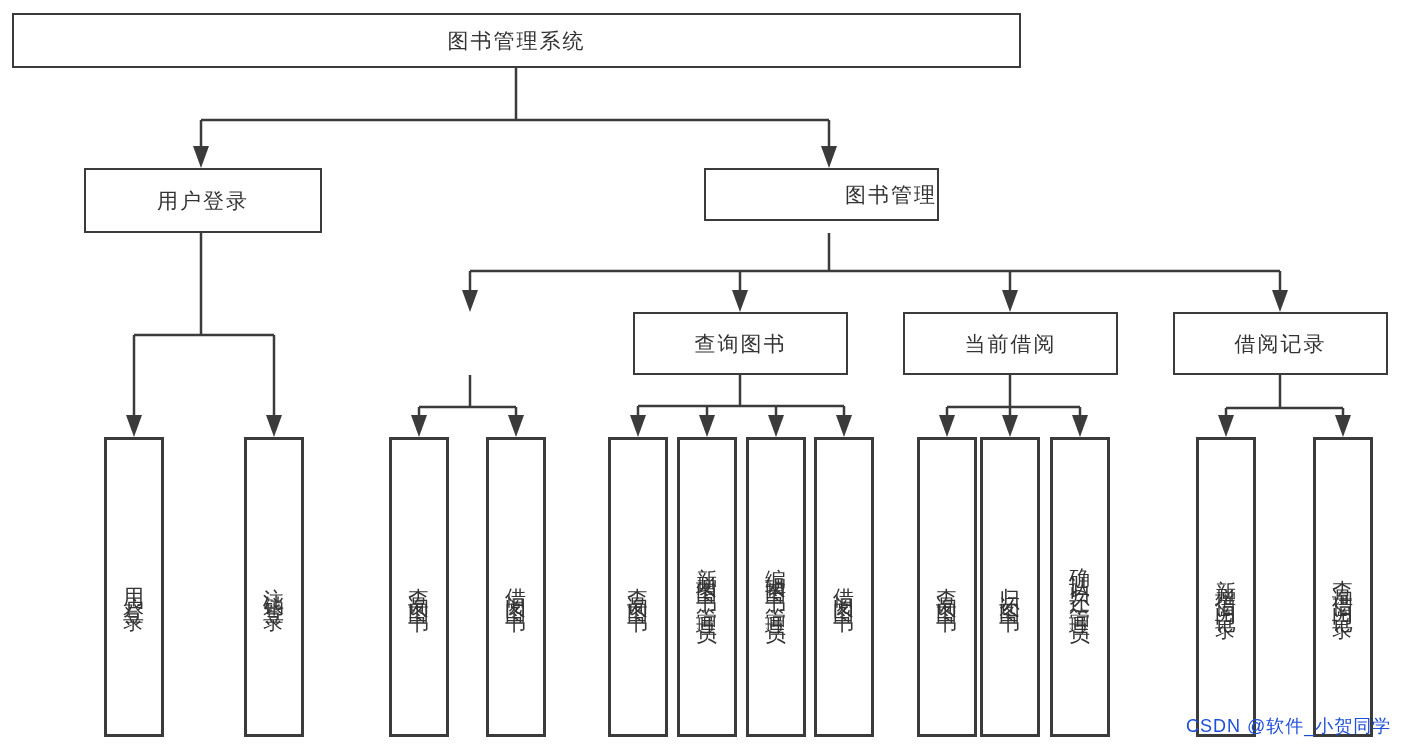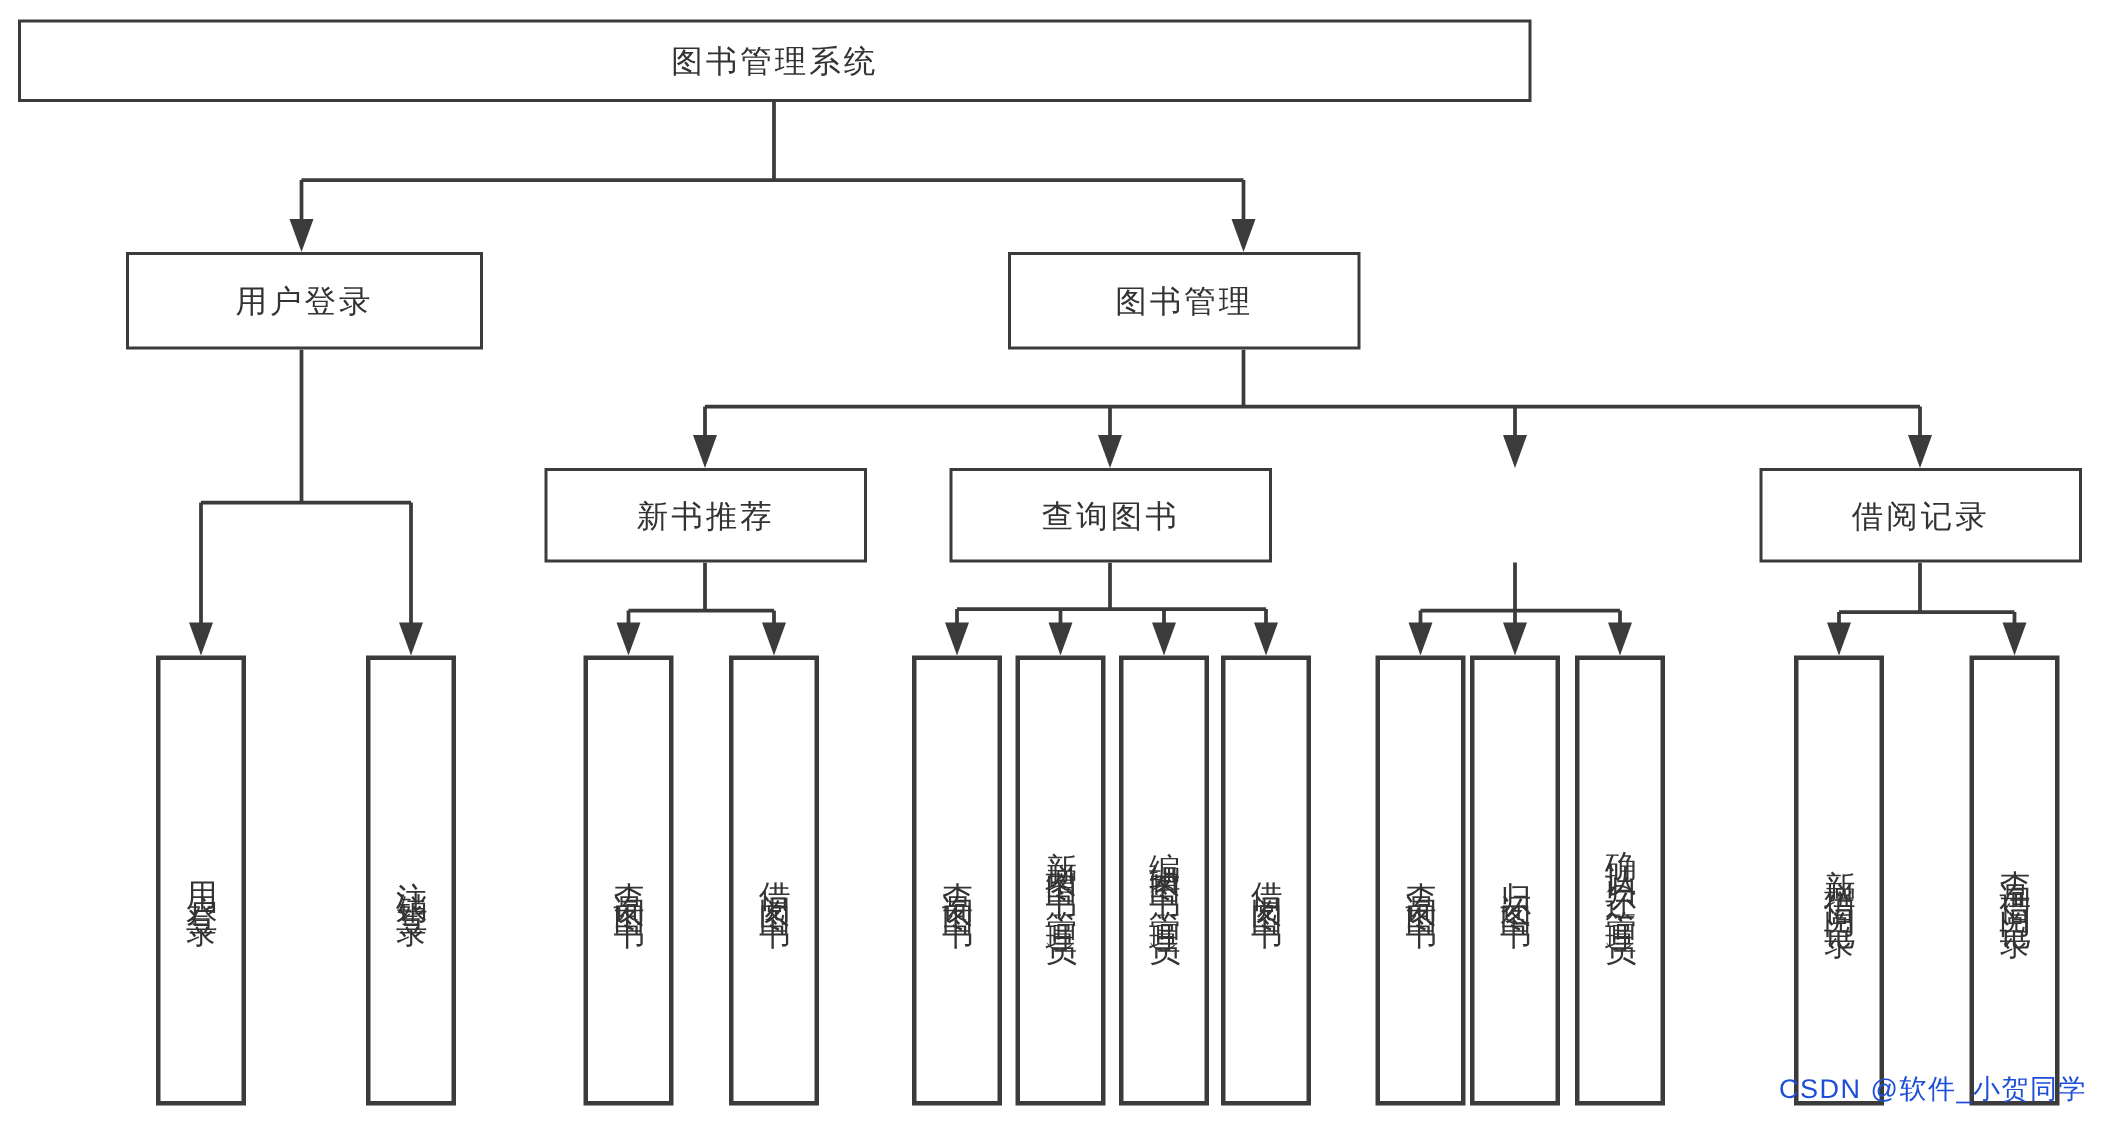--- a/index.html
+++ b/index.html
@@ -52,21 +52,21 @@
     top: 714px;
     font-size: 18px;
     letter-spacing: 1px;
     color: #1d4ed8;
     white-space: nowrap;
     z-index: 5;
   }
   
   #n-root   { left: 12px;  top: 13px;  width: 1009px; height: 55px; }
   #n-login  { left: 84px;  top: 168px; width: 238px;  height: 65px; }
-  #n-mgmt   { left: 672px; top: 168px; width: 235px;  height: 65px; }
+  #n-mgmt   { left: 704px; top: 168px; width: 235px;  height: 53px; justify-content: flex-end; }
   #n-rec    { left: 363px; top: 312px; width: 215px;  height: 63px; }
   #n-borrow { left: 633px; top: 312px; width: 215px;  height: 63px; }
   #n-cur    { left: 903px; top: 312px; width: 215px;  height: 63px; }
   #n-hist   { left: 1173px;top: 312px; width: 215px;  height: 63px; }
   #l-login   { left: 104px;  }
   #l-logout  { left: 244px;  }
   #l-recq    { left: 389px;  }
   #l-recb    { left: 486px;  }
   #l-bbq     { left: 608px;  }
   #l-bba     { left: 677px;  }
@@ -165,26 +165,26 @@
     <span>图书管理系统</span>
   </div>
 
   <div class="node hbox" id="n-login">
     <span>用户登录</span>
   </div>
   <div class="node hbox" id="n-mgmt">
     <span>图书管理</span>
   </div>
 
-  <div class="node hbox" id="n-rec">
-    <span>新书推荐</span>
-  </div>
   <div class="node hbox" id="n-borrow">
     <span>查询图书</span>
   </div>
+  <div class="node hbox" id="n-cur">
+    <span>当前借阅</span>
+  </div>
   <div class="node hbox" id="n-hist">
     <span>借阅记录</span>
   </div>
 
   <div class="node vbox" id="l-login">
     <span class="vlabel">用户登录</span>
   </div>
   <div class="node vbox" id="l-logout">
     <span class="vlabel">注销登录</span>
   </div>

